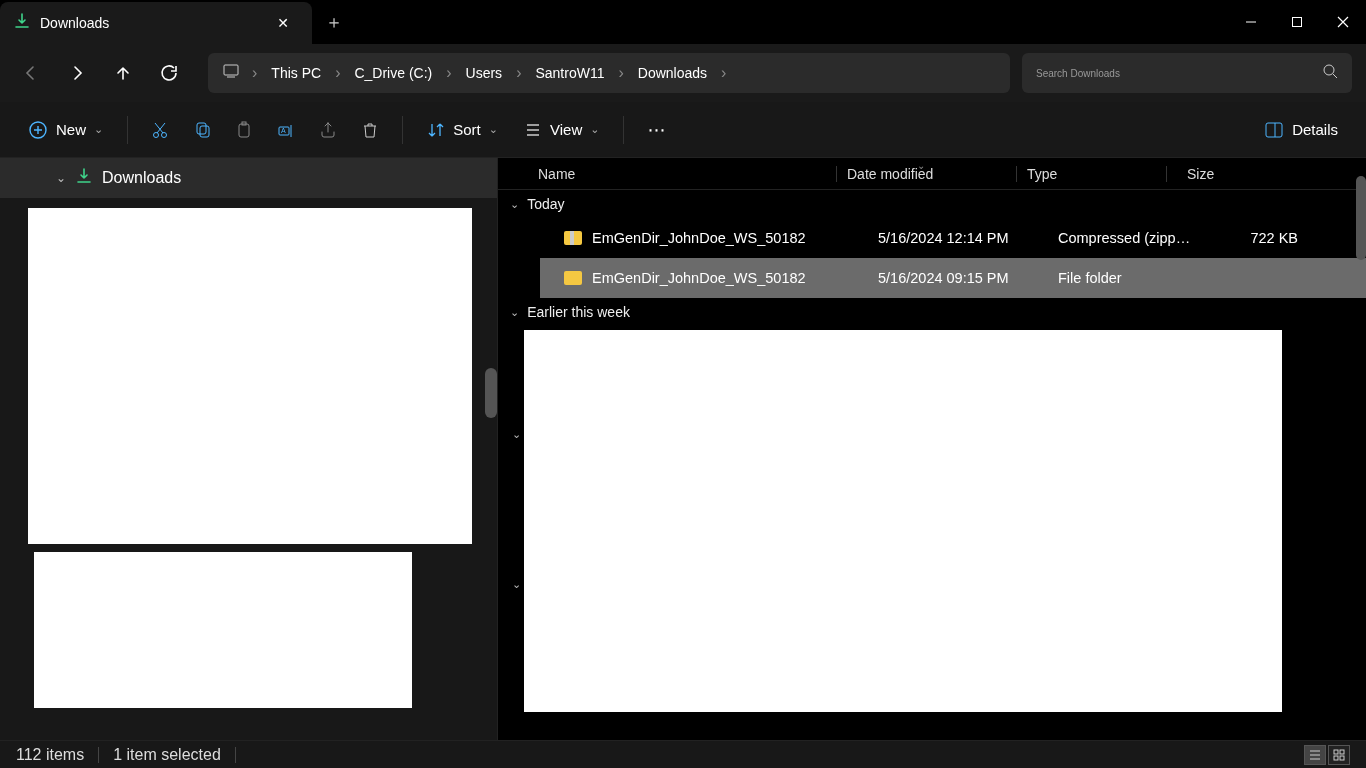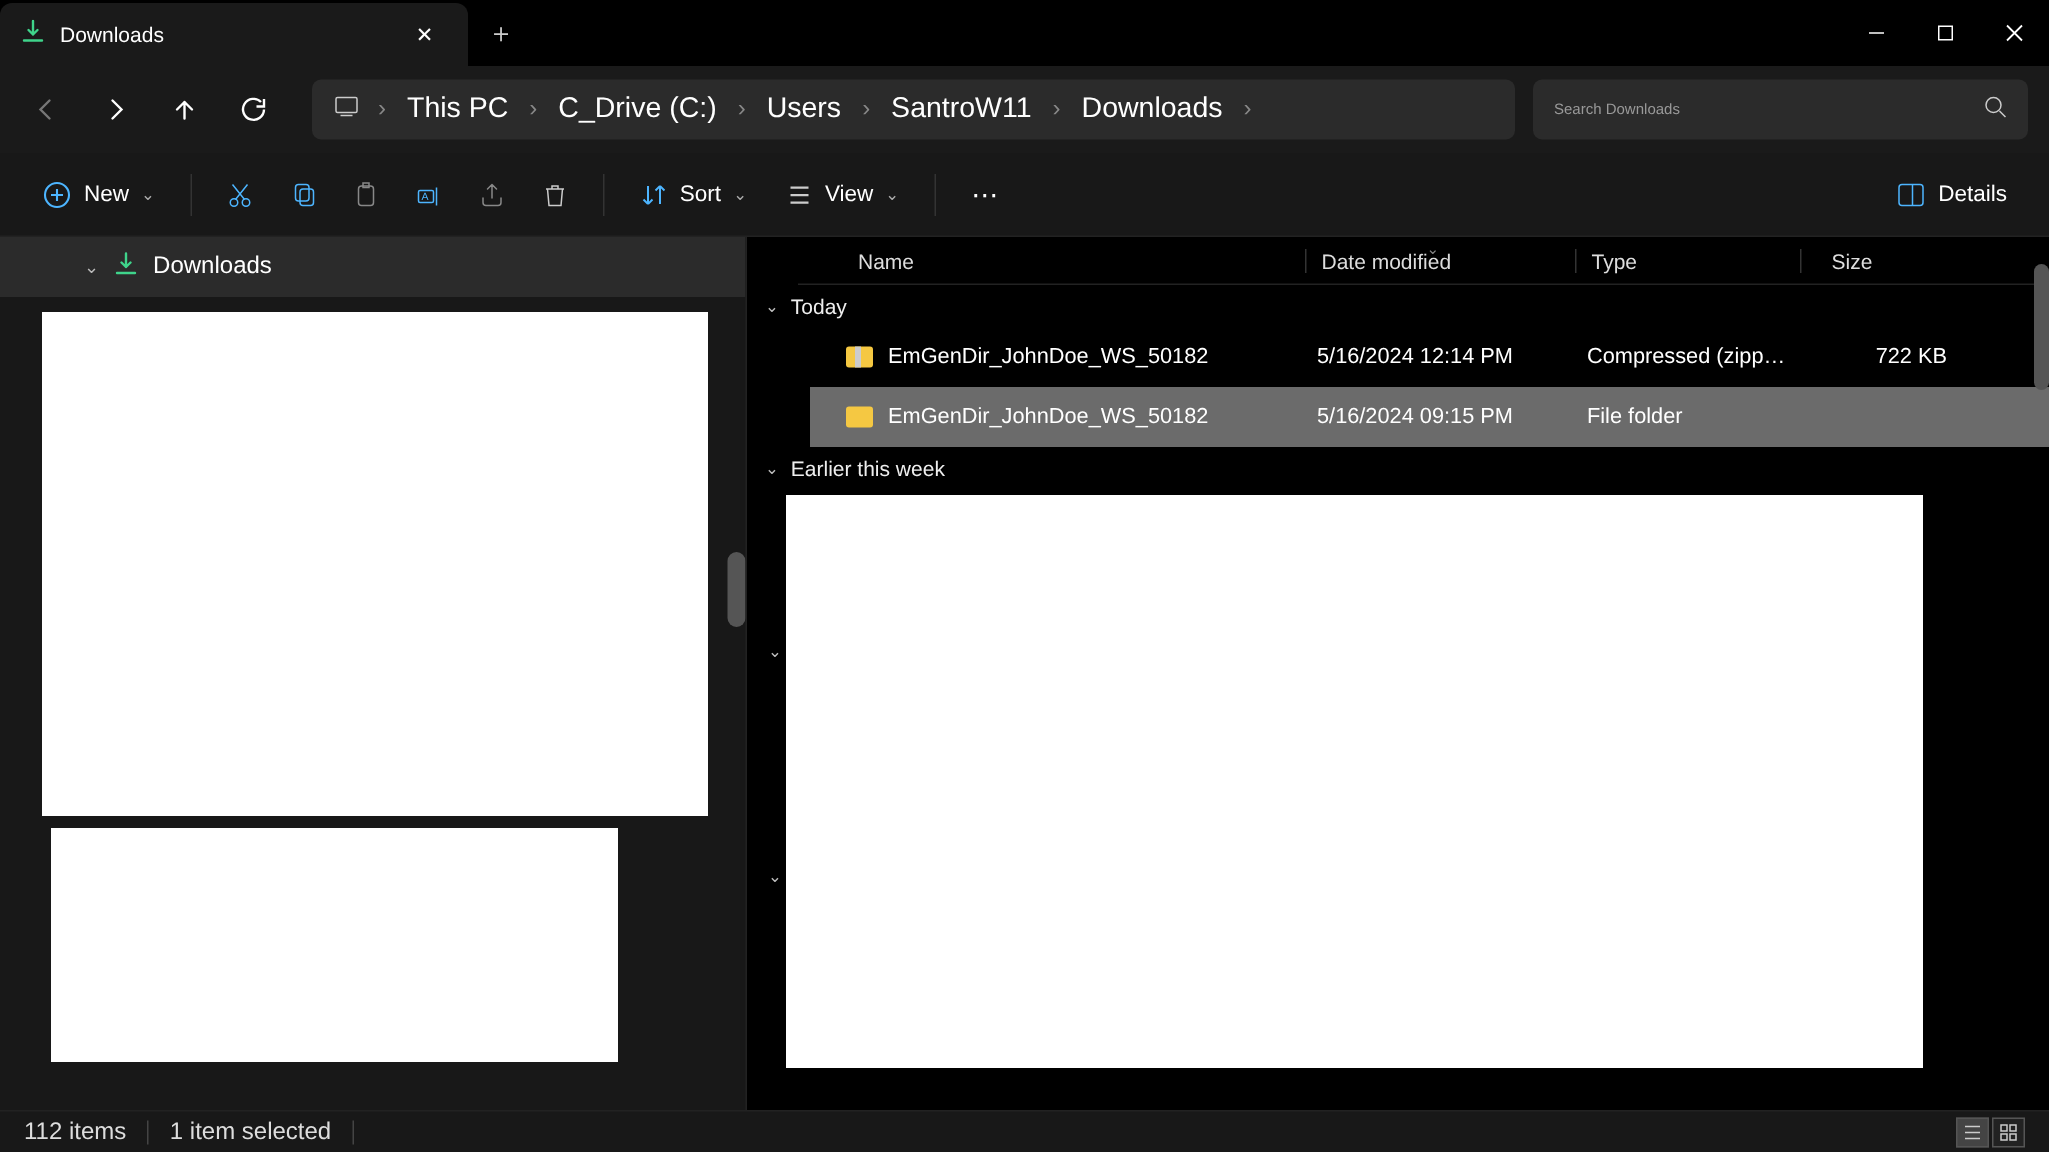--- a/index.html
+++ b/index.html
@@ -52,21 +52,21 @@
     flex:1;
     height:40px;
     background:#2b2b2b;
     border-radius:6px;
     display:flex;
     align-items:center;
     padding: 0 8px;
     gap:4px;
     margin-left:10px;
   }
-  .crumb { padding:4px 8px; font-size:19px; color:#fff; white-space:nowrap;}
+  .crumb { padding:4px 8px; font-size:14px; color:#fff; white-space:nowrap;}
   .crumb-sep { color:#888; padding:0 2px; }
   .searchbox {
     width:330px;
     height:40px;
     background:#2b2b2b;
     border-radius:6px;
     display:flex;
     align-items:center;
     padding:0 14px;
     color:#999;
@@ -105,21 +105,21 @@
     height:40px; display:flex; align-items:center; gap:10px; padding:0 56px;
     background:#2b2b2b;
   }
   .preview-box { position:absolute; background:#fff; }
   .preview1 { top:50px; left:28px; width:444px; height:336px; }
   .preview2 { top:394px; left:34px; width:378px; height:156px; }
 
   .content { flex:1; position:relative; }
   .col-headers {
     height:32px; display:flex; align-items:center; border-bottom:1px solid #222;
-    font-size:14px; color:#ddd;margin-left:34px;
+    font-size:14px; color:#ddd;
   }
   .col-name { width:338px; padding-left:40px; }
   .col-date { width:180px; border-left:1px solid #333; padding-left:10px; position:relative;}
   .col-type { width:150px; border-left:1px solid #333; padding-left:10px;}
   .col-size { width:100px; border-left:1px solid #333; padding-left:20px;}
   .sort-ind { position:absolute; top:-6px; left:80px; font-size:10px; color:#888;}
 
   .group-header {
     display:flex; align-items:center; gap:8px; padding:6px 12px; font-size:14px; color:#eee;
   }

